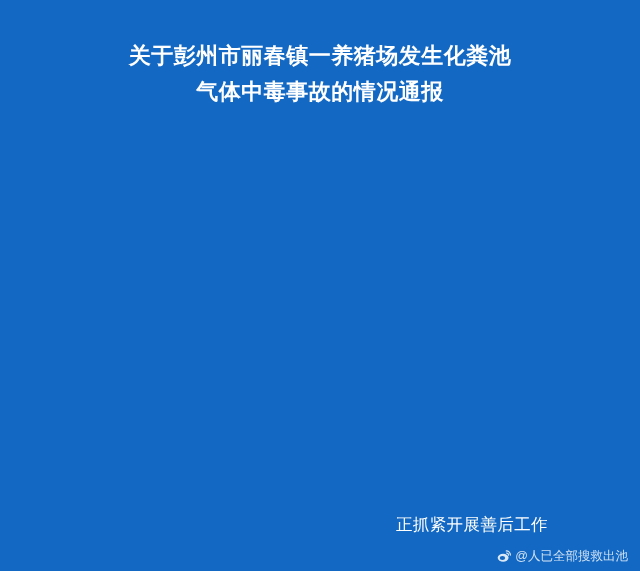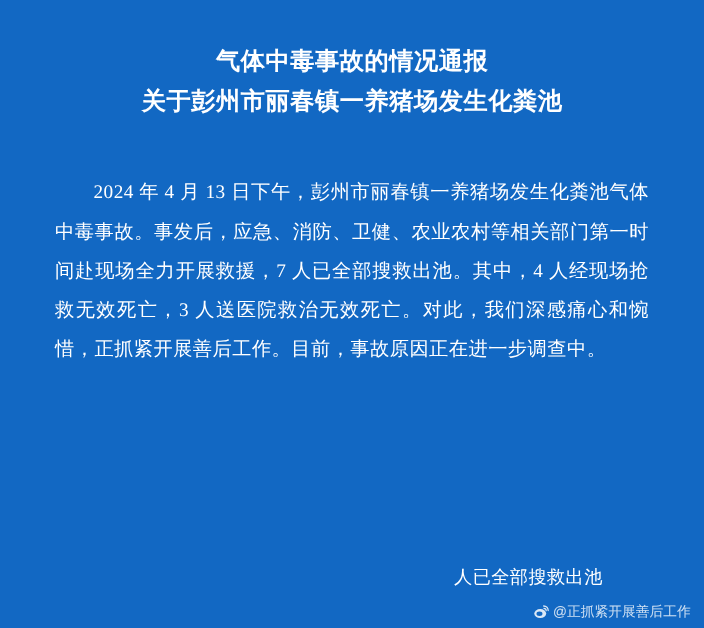--- a/index.html
+++ b/index.html
@@ -82,37 +82,34 @@
   .weibo-icon svg {
     display: block;
   }
 </style>
 </head>
 <body>
 
 <div class="page">
 
   <div class="title-block">
+    <span class="title-line">关于彭州市丽春镇一养猪场发生化粪池</span>
     <span class="title-line">气体中毒事故的情况通报</span>
-    <span class="title-line">关于彭州市丽春镇一养猪场发生化粪池</span>
   </div>
 
-  <div class="body-block">
-    <p>2024 年 4 月 13 日下午，彭州市丽春镇一养猪场发生化粪池气体中毒事故。事发后，应急、消防、卫健、农业农村等相关部门第一时间赴现场全力开展救援，7 人已全部搜救出池。其中，4 人经现场抢救无效死亡，3 人送医院救治无效死亡。对此，我们深感痛心和惋惜，正抓紧开展善后工作。目前，事故原因正在进一步调查中。</p>
-  </div>
 
   <div class="signature">
-    <span class="sig-line">人已全部搜救出池</span>
+    <span class="sig-line">正抓紧开展善后工作</span>
   </div>
 
 </div>
 
 <div class="watermark">
   <span class="weibo-icon">
     <svg viewBox="0 0 16 16" width="14" height="14" aria-hidden="true">
       <ellipse cx="7" cy="10" rx="6.2" ry="4.6" fill="rgba(255,255,255,0.85)"></ellipse>
       <ellipse cx="6.2" cy="10.2" rx="3.1" ry="2.3" fill="#1268c3"></ellipse>
       <path d="M10.6 2.2c2.6 0 4.7 2.1 4.7 4.7" stroke="rgba(255,255,255,0.85)" stroke-width="1.4" fill="none" stroke-linecap="round"></path>
       <path d="M10.8 4.6c1.3 0 2.4 1.1 2.4 2.4" stroke="rgba(255,255,255,0.85)" stroke-width="1.2" fill="none" stroke-linecap="round"></path>
     </svg>
   </span>
-  <span>@正抓紧开展善后工作</span>
+  <span>@人已全部搜救出池</span>
 </div>
 
 </body></html>

